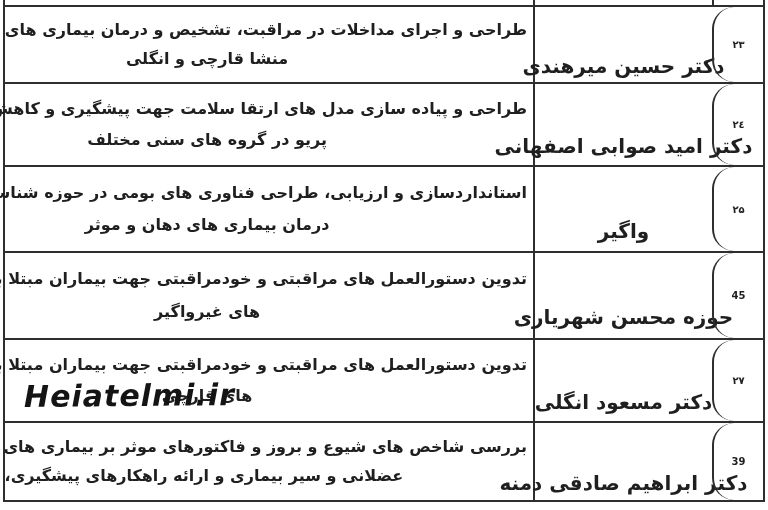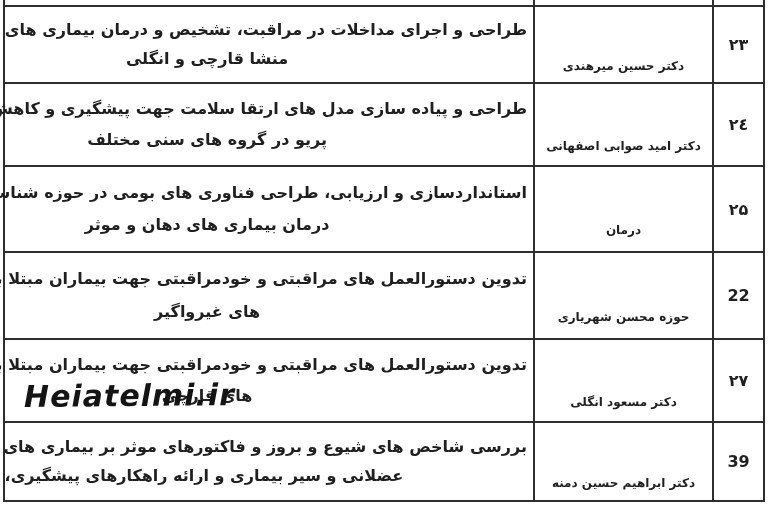--- a/index.html
+++ b/index.html
@@ -84,31 +84,32 @@
   }
   .desc-line1{
     width:100%;
     text-align:center;
   }
   .desc-line2{
     width:76%;          
     text-align:center;
   }
   .name-line{
-    font-size:12px;
+    font-size:20px;
     font-weight:bold;
     line-height:1.2;
     white-space:nowrap;
     direction:rtl;
     margin-top:43px;
   }
   .row-number{
-    font-size:16px;
+    font-size:10px;
     font-weight:bold;
     direction:rtl;
+    border-radius:22px;
   }
   .watermark{
     position:absolute;
     left:24px;
     top:378px;
     font-size:30px;
     font-weight:bold;
     font-style:italic;
     letter-spacing:1px;
     transform:rotate(-0.5deg);
@@ -151,54 +152,54 @@
         </div>
     <div class="cell num row-number">۲٤</div>
   </div>
 
   <div class="row r2">
     <div class="cell desc">
           <div class="desc-line desc-line1" dir="rtl">استانداردسازی و ارزیابی، طراحی فناوری های بومی در حوزه شناسایی و</div>
           <div class="desc-line desc-line2" dir="rtl">درمان بیماری های دهان و موثر</div>
         </div>
     <div class="cell name">
-          <div class="name-line" dir="rtl">درمان</div>
+          <div class="name-line" dir="rtl">واگیر</div>
         </div>
     <div class="cell num row-number">۲۵</div>
   </div>
 
   <div class="row r3">
     <div class="cell desc">
           <div class="desc-line desc-line1" dir="rtl">تدوین دستورالعمل های مراقبتی و خودمراقبتی جهت بیماران مبتلا به بیماری</div>
           <div class="desc-line desc-line2" dir="rtl">های غیرواگیر</div>
         </div>
     <div class="cell name">
           <div class="name-line" dir="rtl">حوزه محسن شهریاری</div>
         </div>
-    <div class="cell num row-number">22</div>
+    <div class="cell num row-number">45</div>
   </div>
 
   <div class="row r4">
     <div class="cell desc">
           <div class="desc-line desc-line1" dir="rtl">تدوین دستورالعمل های مراقبتی و خودمراقبتی جهت بیماران مبتلا به بیماری</div>
           <div class="desc-line desc-line2" dir="rtl">های قارچی</div>
         </div>
     <div class="cell name">
           <div class="name-line" dir="rtl">دکتر مسعود انگلی</div>
         </div>
     <div class="cell num row-number">۲۷</div>
   </div>
 
   <div class="row r5">
     <div class="cell desc">
           <div class="desc-line desc-line1" dir="rtl">بررسی شاخص های شیوع و بروز و فاکتورهای موثر بر بیماری های اسکلتی</div>
           <div class="desc-line desc-line2" dir="rtl">عضلانی و سیر بیماری و ارائه راهکارهای پیشگیری، درمانی و توانبخشی</div>
         </div>
     <div class="cell name">
-          <div class="name-line" dir="rtl">دکتر ابراهیم حسین دمنه</div>
+          <div class="name-line" dir="rtl">دکتر ابراهیم صادقی دمنه</div>
         </div>
     <div class="cell num row-number">39</div>
   </div>
 </div>
 
   <div class="watermark">Heiatelmi.ir</div>
 
 </div>
 
 </body></html>

